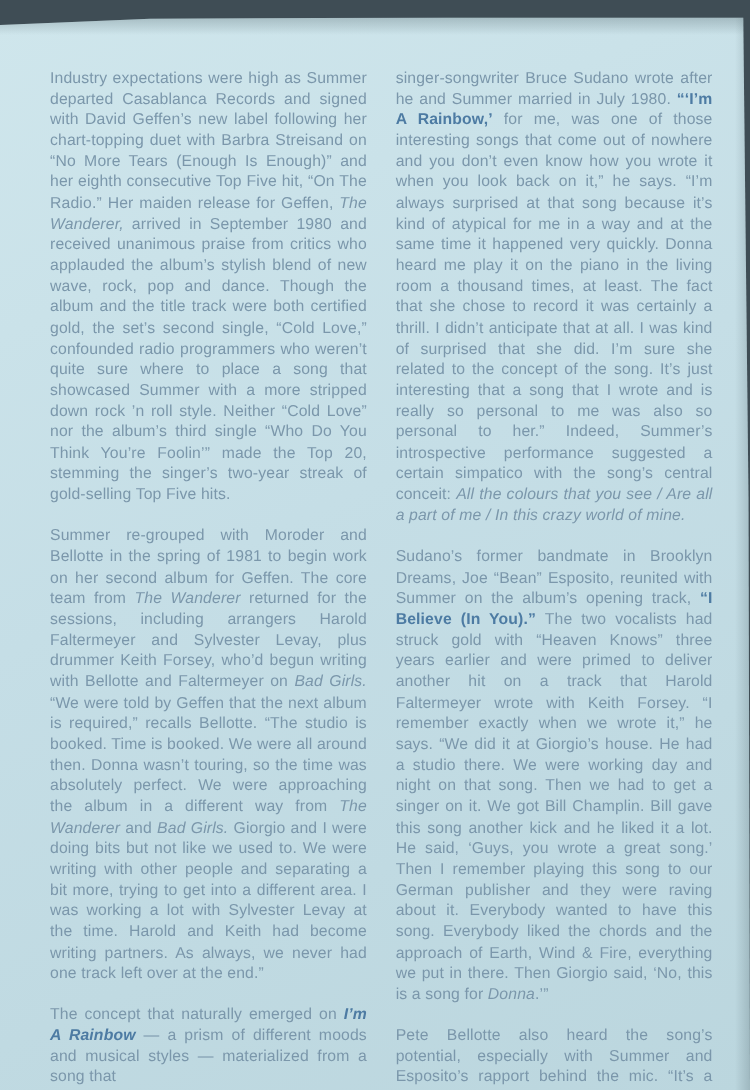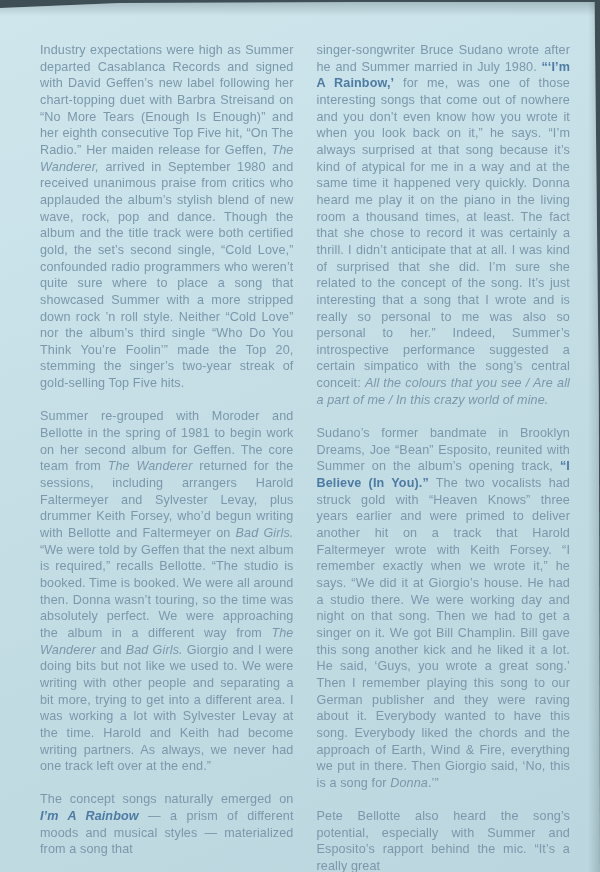--- a/index.html
+++ b/index.html
@@ -11,20 +11,21 @@
     position: relative;
   }
   .page {
     position: absolute;
     inset: 0;
     background:
       linear-gradient(180deg, rgba(58,78,84,0.30), rgba(58,78,84,0) 16px),
       linear-gradient(270deg, rgba(58,78,84,0.22), rgba(58,78,84,0) 12px),
       linear-gradient(155deg, #cfe6ec 0%, var(--page, #c5dee6) 45%, #bbd6de 100%);
     clip-path: polygon(0 8px, 20% 3px, 60% 2px, 99.1% 2px, 99.8% 45%, 100% 100%, 0 100%);
+    margin-top: 12px;
   }
   .content {
     position: relative;
     display: flex;
     gap: 23px;
     padding: 42px 30px 0 40px;
     box-sizing: border-box;
     width: 100%;
   }
   .col { flex: 1 1 0; min-width: 0; }
@@ -44,21 +45,21 @@
   .run.bi { font-weight: 700; font-style: italic; color: var(--emphasis, #4d7ba3); }
 </style>
 </head>
 <body>
 
 <div class="page">
   <div class="content">
     <div class="col">
         <p class="para"><span class="run n">Industry expectations were high as Summer departed Casablanca Records and signed with David Geffen’s new label following her chart-topping duet with Barbra Streisand on “No More Tears (Enough Is Enough)” and her eighth consecutive Top Five hit, “On The Radio.” Her maiden release for Geffen, </span><span class="run i">The Wanderer,</span><span class="run n"> arrived in September 1980 and received unanimous praise from critics who applauded the album’s stylish blend of new wave, rock, pop and dance. Though the album and the title track were both certified gold, the set’s second single, “Cold Love,” confounded radio programmers who weren’t quite sure where to place a song that showcased Summer with a more stripped down rock ’n roll style. Neither “Cold Love” nor the album’s third single “Who Do You Think You’re Foolin’” made the Top 20, stemming the singer’s two-year streak of gold-selling Top Five hits.</span></p>
         <p class="para"><span class="run n">Summer re-grouped with Moroder and Bellotte in the spring of 1981 to begin work on her second album for Geffen. The core team from </span><span class="run i">The Wanderer</span><span class="run n"> returned for the sessions, including arrangers Harold Faltermeyer and Sylvester Levay, plus drummer Keith Forsey, who’d begun writing with Bellotte and Faltermeyer on </span><span class="run i">Bad Girls.</span><span class="run n"> “We were told by Geffen that the next album is required,” recalls Bellotte. “The studio is booked. Time is booked. We were all around then. Donna wasn’t touring, so the time was absolutely perfect. We were approaching the album in a different way from </span><span class="run i">The Wanderer</span><span class="run n"> and </span><span class="run i">Bad Girls.</span><span class="run n"> Giorgio and I were doing bits but not like we used to. We were writing with other people and separating a bit more, trying to get into a different area. I was working a lot with Sylvester Levay at the time. Harold and Keith had become writing partners. As always, we never had one track left over at the end.”</span></p>
-        <p class="para"><span class="run n">The concept songs naturally emerged on </span><span class="run bi">I’m A Rainbow</span><span class="run n"> — a prism of different moods and musical styles — materialized from a song that</span></p>
+        <p class="para"><span class="run n">The concept that naturally emerged on </span><span class="run bi">I’m A Rainbow</span><span class="run n"> — a prism of different moods and musical styles — materialized from a song that</span></p>
       </div>
     <div class="col">
         <p class="para"><span class="run n">singer-songwriter Bruce Sudano wrote after he and Summer married in July 1980. </span><span class="run b">“‘I’m A Rainbow,’</span><span class="run n"> for me, was one of those interesting songs that come out of nowhere and you don’t even know how you wrote it when you look back on it,” he says. “I’m always surprised at that song because it’s kind of atypical for me in a way and at the same time it happened very quickly. Donna heard me play it on the piano in the living room a thousand times, at least. The fact that she chose to record it was certainly a thrill. I didn’t anticipate that at all. I was kind of surprised that she did. I’m sure she related to the concept of the song. It’s just interesting that a song that I wrote and is really so personal to me was also so personal to her.” Indeed, Summer’s introspective performance suggested a certain simpatico with the song’s central conceit: </span><span class="run i">All the colours that you see / Are all a part of me / In this crazy world of mine.</span></p>
         <p class="para"><span class="run n">Sudano’s former bandmate in Brooklyn Dreams, Joe “Bean” Esposito, reunited with Summer on the album’s opening track, </span><span class="run b">“I Believe (In You).”</span><span class="run n"> The two vocalists had struck gold with “Heaven Knows” three years earlier and were primed to deliver another hit on a track that Harold Faltermeyer wrote with Keith Forsey. “I remember exactly when we wrote it,” he says. “We did it at Giorgio’s house. He had a studio there. We were working day and night on that song. Then we had to get a singer on it. We got Bill Champlin. Bill gave this song another kick and he liked it a lot. He said, ‘Guys, you wrote a great song.’ Then I remember playing this song to our German publisher and they were raving about it. Everybody wanted to have this song. Everybody liked the chords and the approach of Earth, Wind &amp; Fire, everything we put in there. Then Giorgio said, ‘No, this is a song for </span><span class="run i">Donna</span><span class="run n">.’”</span></p>
         <p class="para"><span class="run n">Pete Bellotte also heard the song’s potential, especially with Summer and Esposito’s rapport behind the mic. “It’s a really great</span></p>
       </div>
   </div>
 </div>
 
 </body></html>

